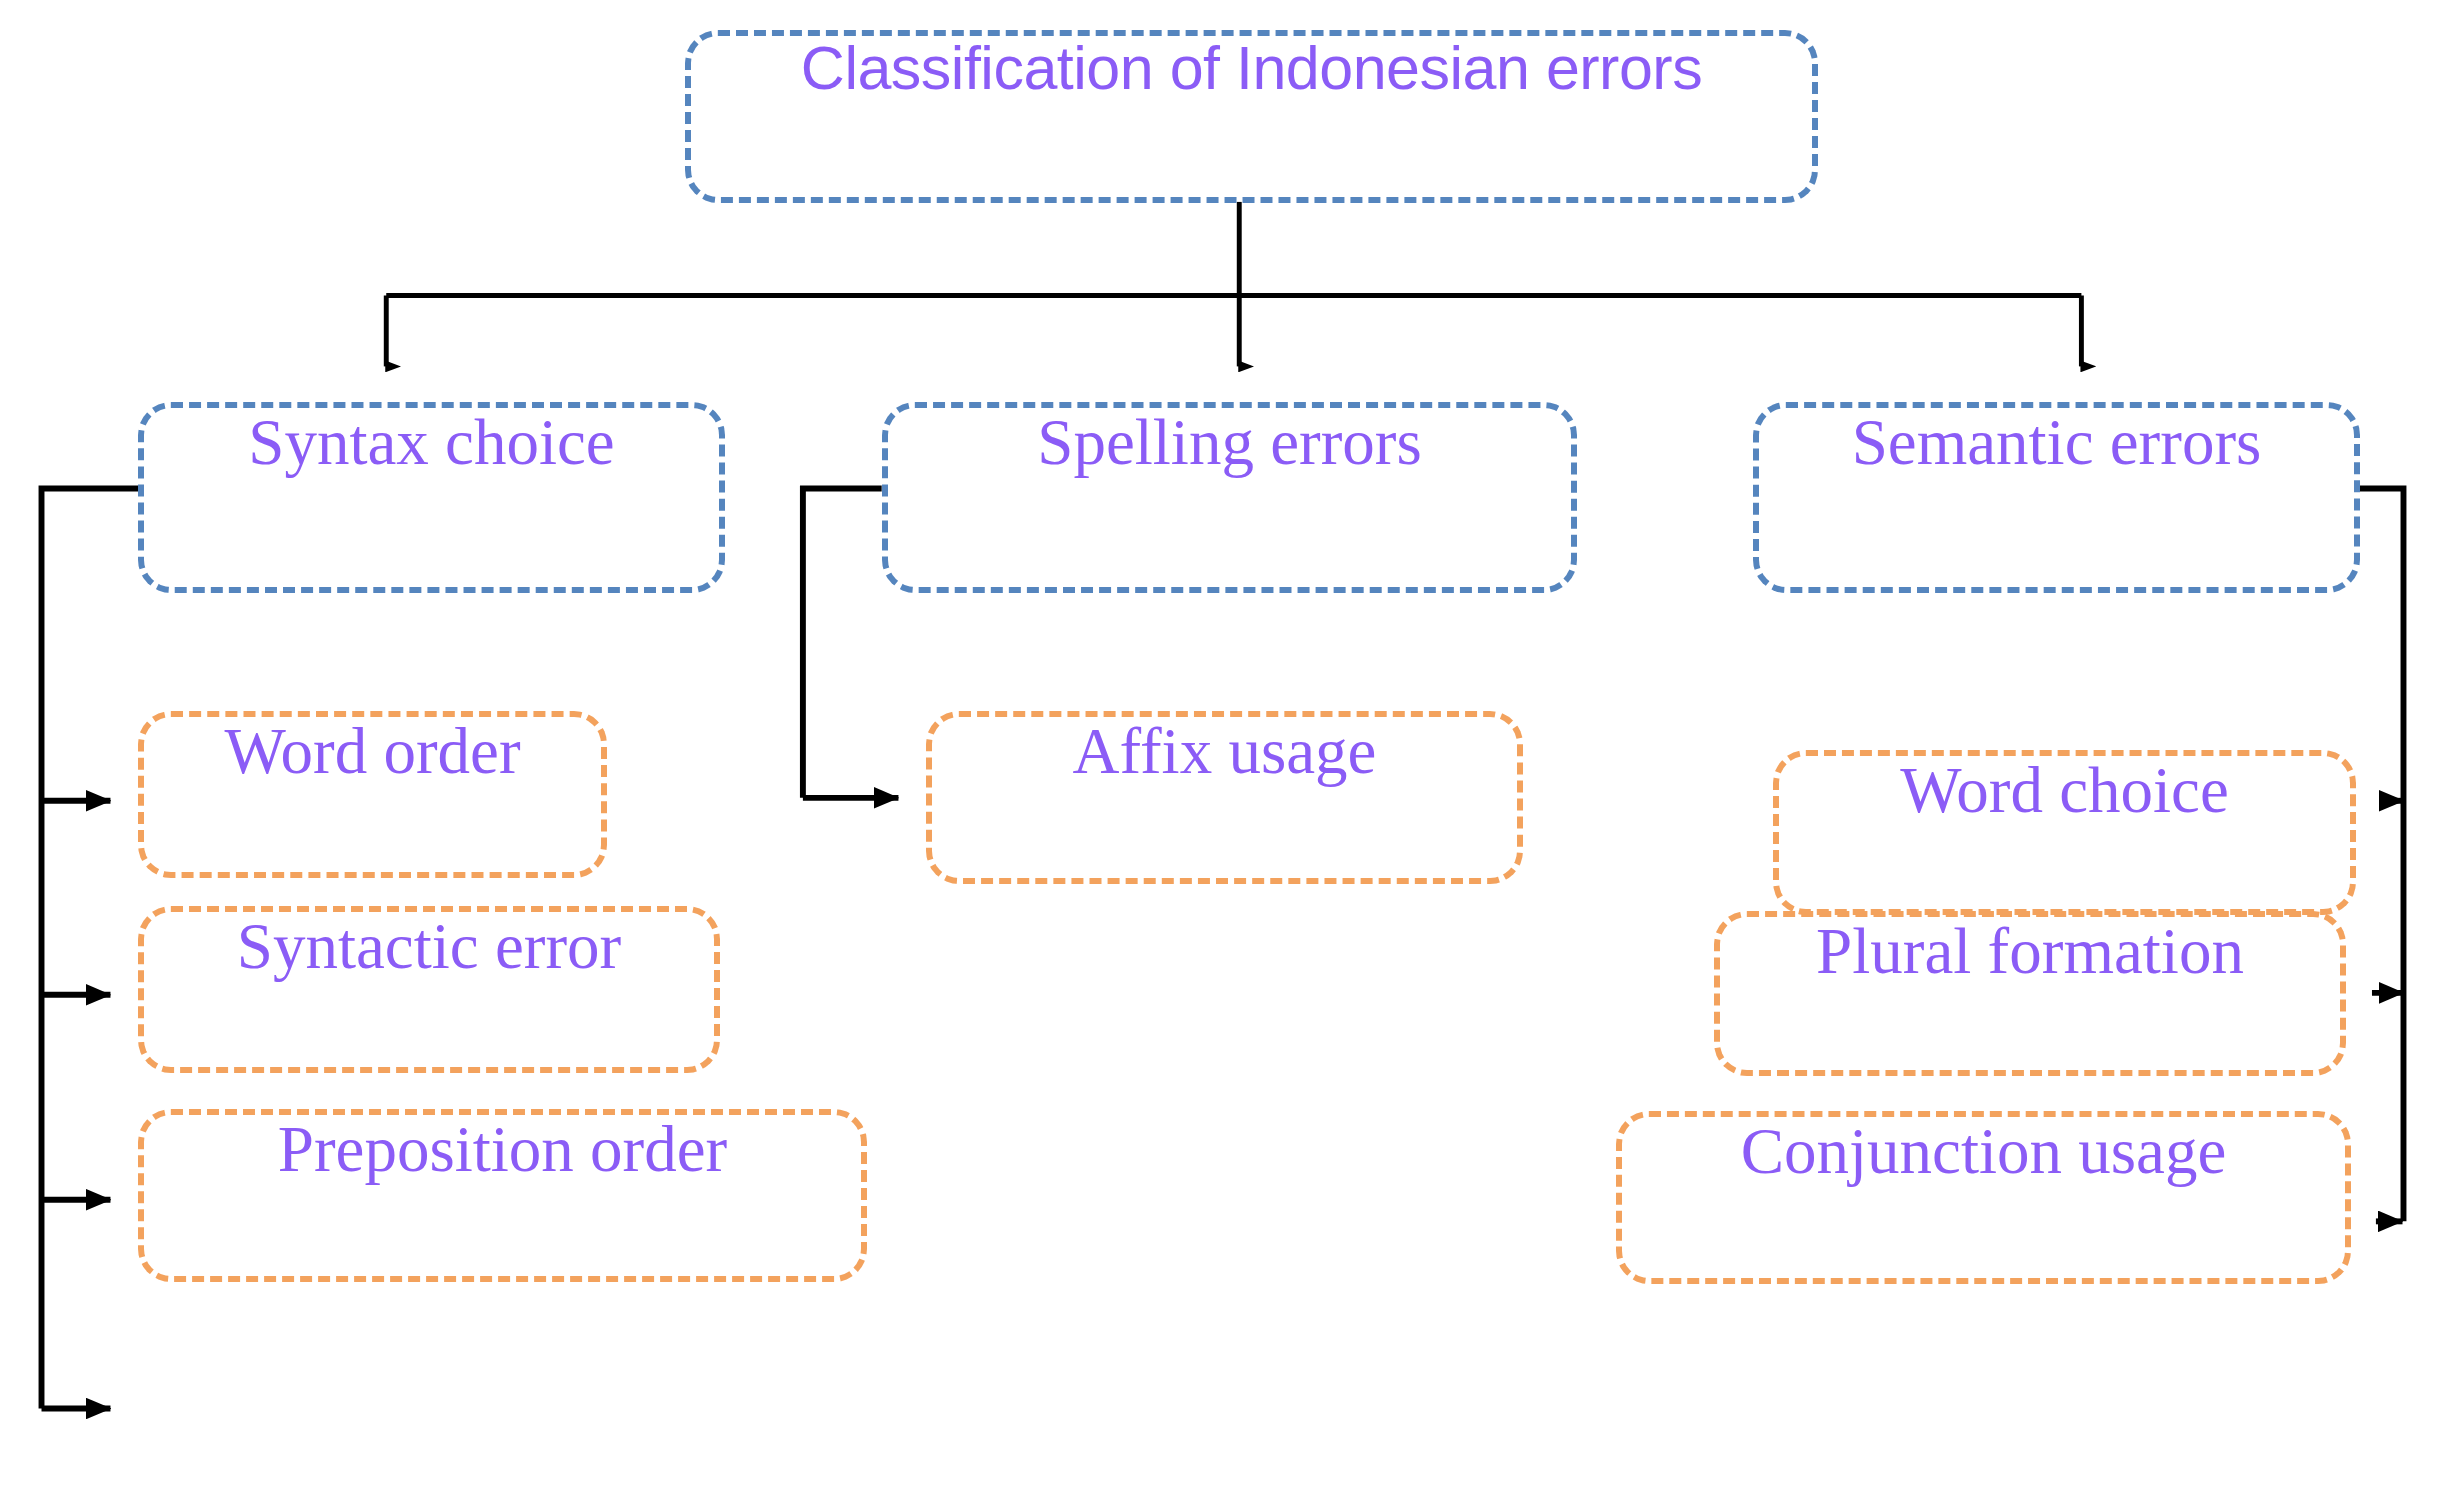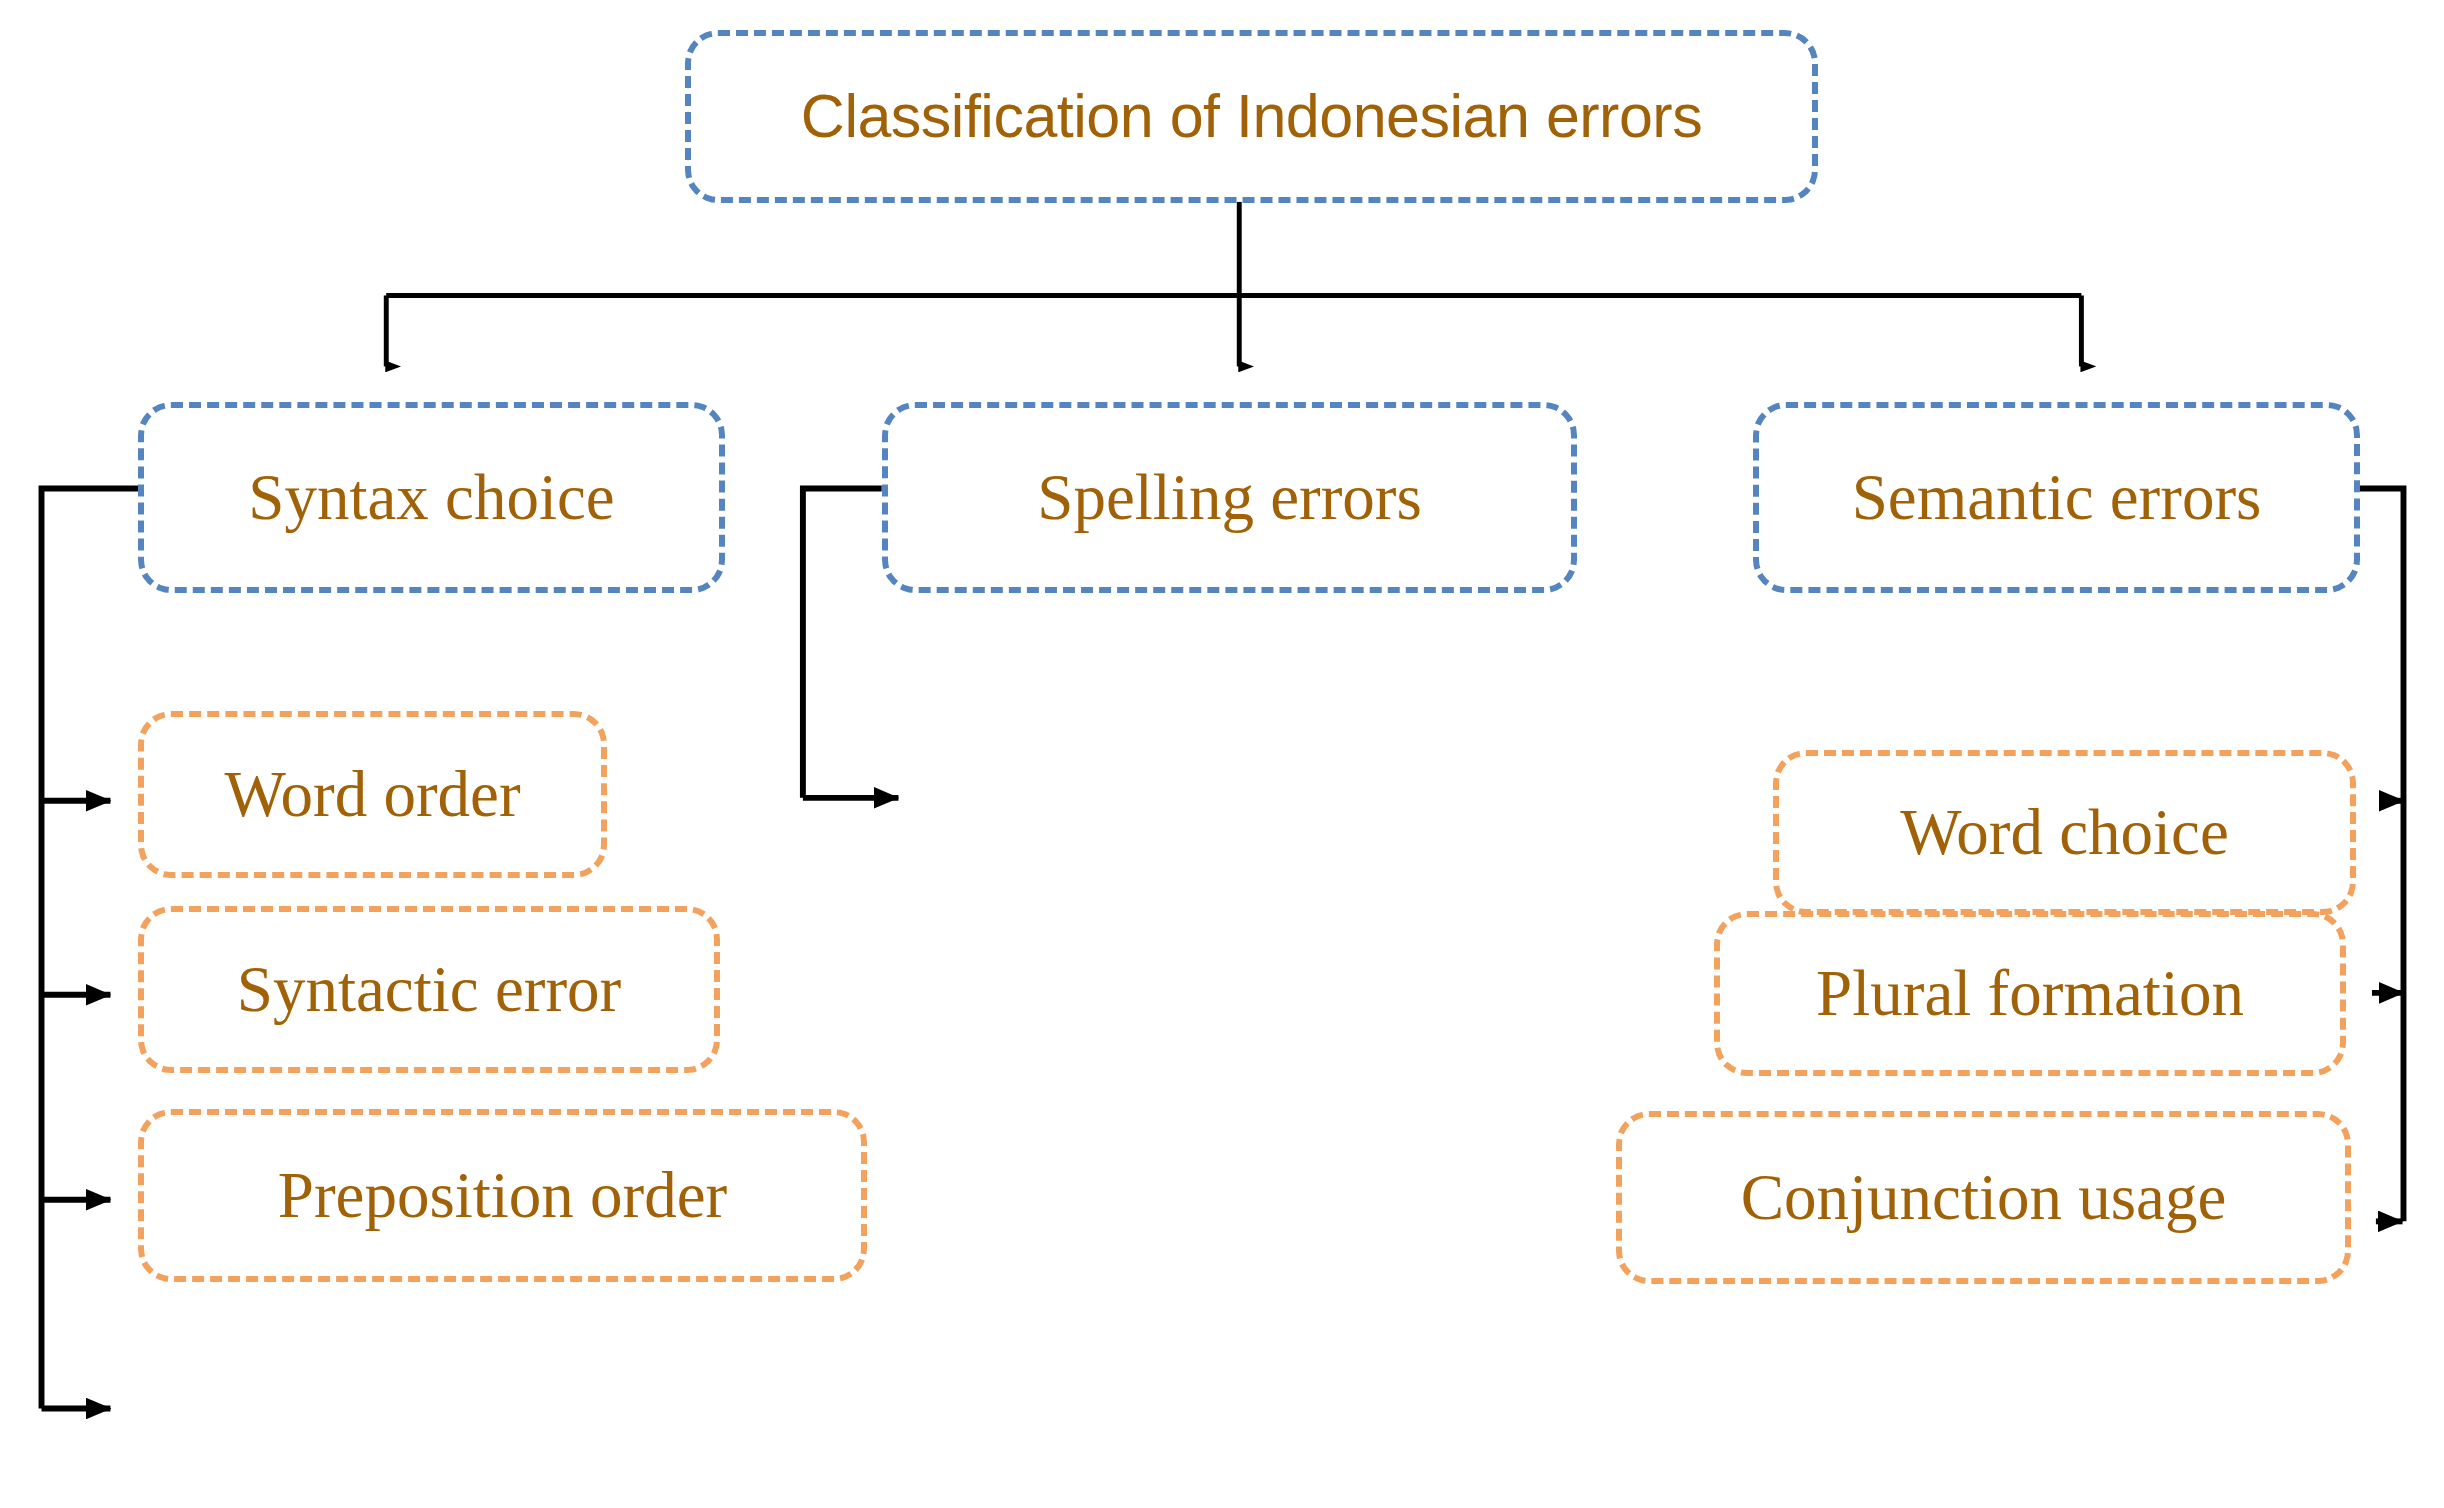--- a/index.html
+++ b/index.html
@@ -21,28 +21,27 @@
     left: 0;
     top: 0;
     width: 2445px;
     height: 1508px;
     pointer-events: none;
   }
   .node {
     position: absolute;
     box-sizing: border-box;
     display: flex;
-    align-items: center;
     justify-content: center;
     text-align: center;
     background: transparent;
     border-style: dashed;
     border-width: 6.9px;
     border-radius: 33px;
-    color: #a16207;
+    color: #8b5cf6;
     line-height: 1.05;
     z-index: 2;
   }
   .node-level1 {
     border-color: #5585BE;
     font-family: "Liberation Sans Narrow", "Liberation Sans", sans-serif;
     font-size: 61px;
     letter-spacing: -0.5px;
   }
   .node-level2 {
@@ -125,20 +124,23 @@
 
   <div class="node node-leaf" style="left:138px; top:906px; width:582px; height:167px;">
     <span class="node-label">Syntactic error</span>
   </div>
 
   <div class="node node-leaf" style="left:138px; top:1109px; width:729px; height:173px;">
     <span class="node-label">Preposition order</span>
   </div>
 
 
+  <div class="node node-leaf" style="left:926px; top:711px; width:597px; height:173px;">
+    <span class="node-label">Affix usage</span>
+  </div>
 
   <div class="node node-leaf" style="left:1773px; top:750px; width:583px; height:165px;">
     <span class="node-label">Word choice</span>
   </div>
 
   <div class="node node-leaf" style="left:1714px; top:911px; width:632px; height:165px;">
     <span class="node-label">Plural formation</span>
   </div>
 
   <div class="node node-leaf" style="left:1616px; top:1111px; width:735px; height:173px;">

